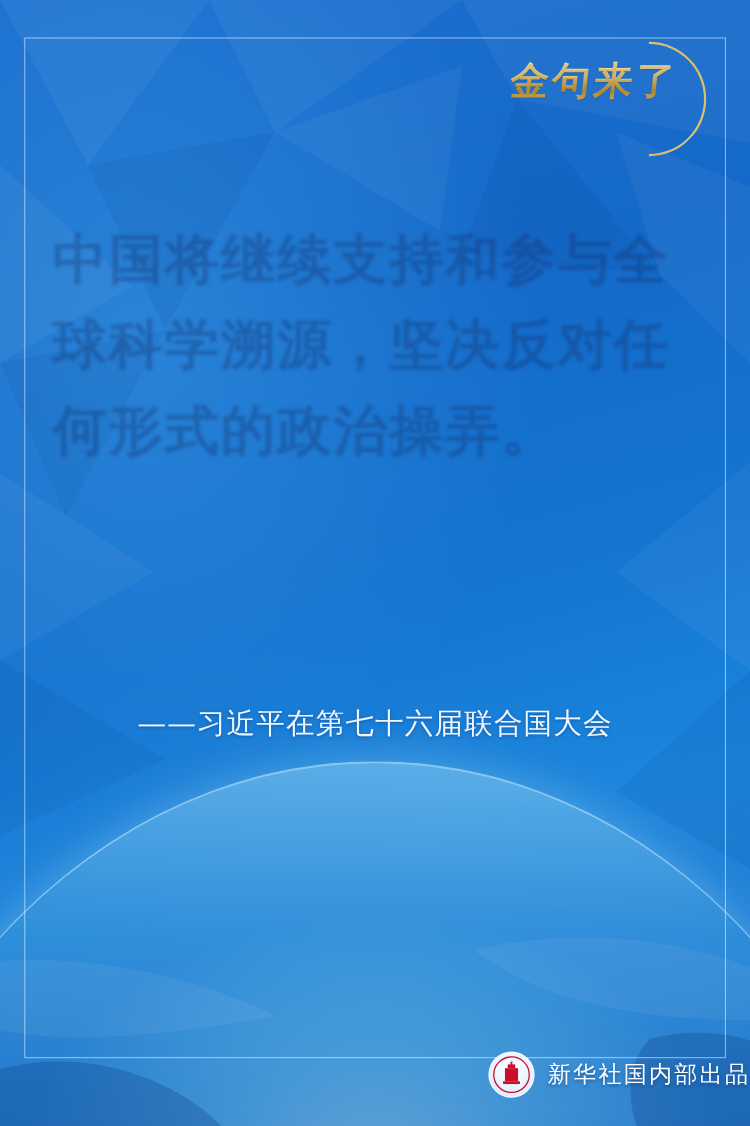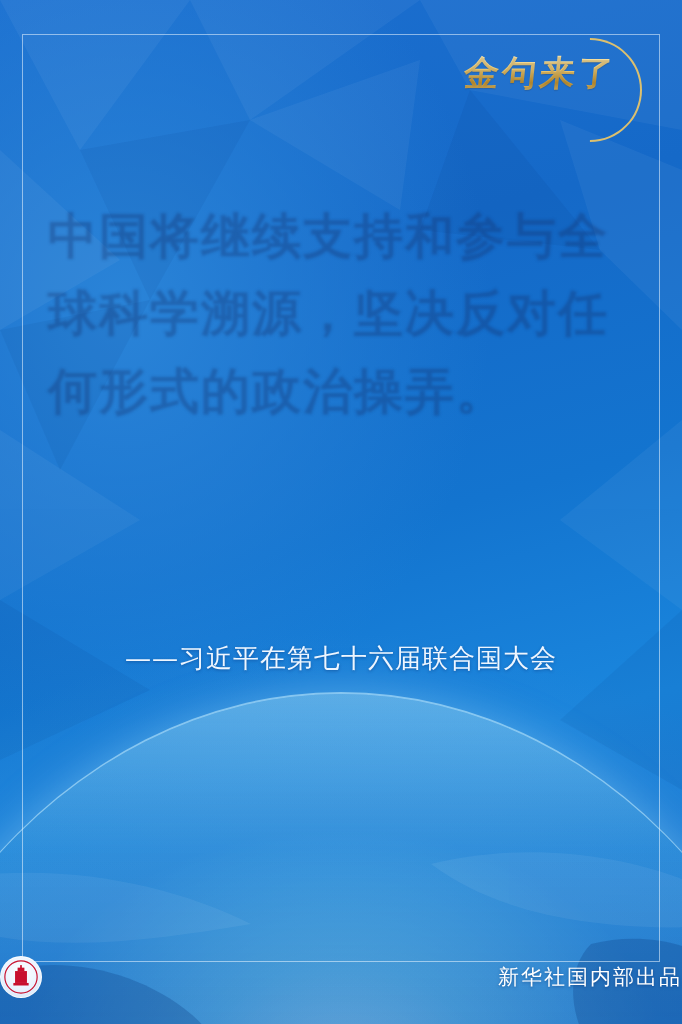--- a/index.html
+++ b/index.html
@@ -154,21 +154,21 @@
   .attribution .line { display: block; }
 
   
   .footer {
     position: absolute;
     left: 0;
     right: 0;
     bottom: 26px;
     display: flex;
     align-items: center;
-    justify-content: space-between;
+    justify-content: flex-end;
     gap: 12px;
   }
   .logo-mark {
     width: 40px;
     height: 40px;
     border-radius: 50%;
     background: radial-gradient(circle at 50% 38%, #ffffff 0%, #e9f3ff 55%, #cfe2f6 100%);
     border: 1px solid rgba(255,255,255,0.85);
     display: flex;
     align-items: center;

